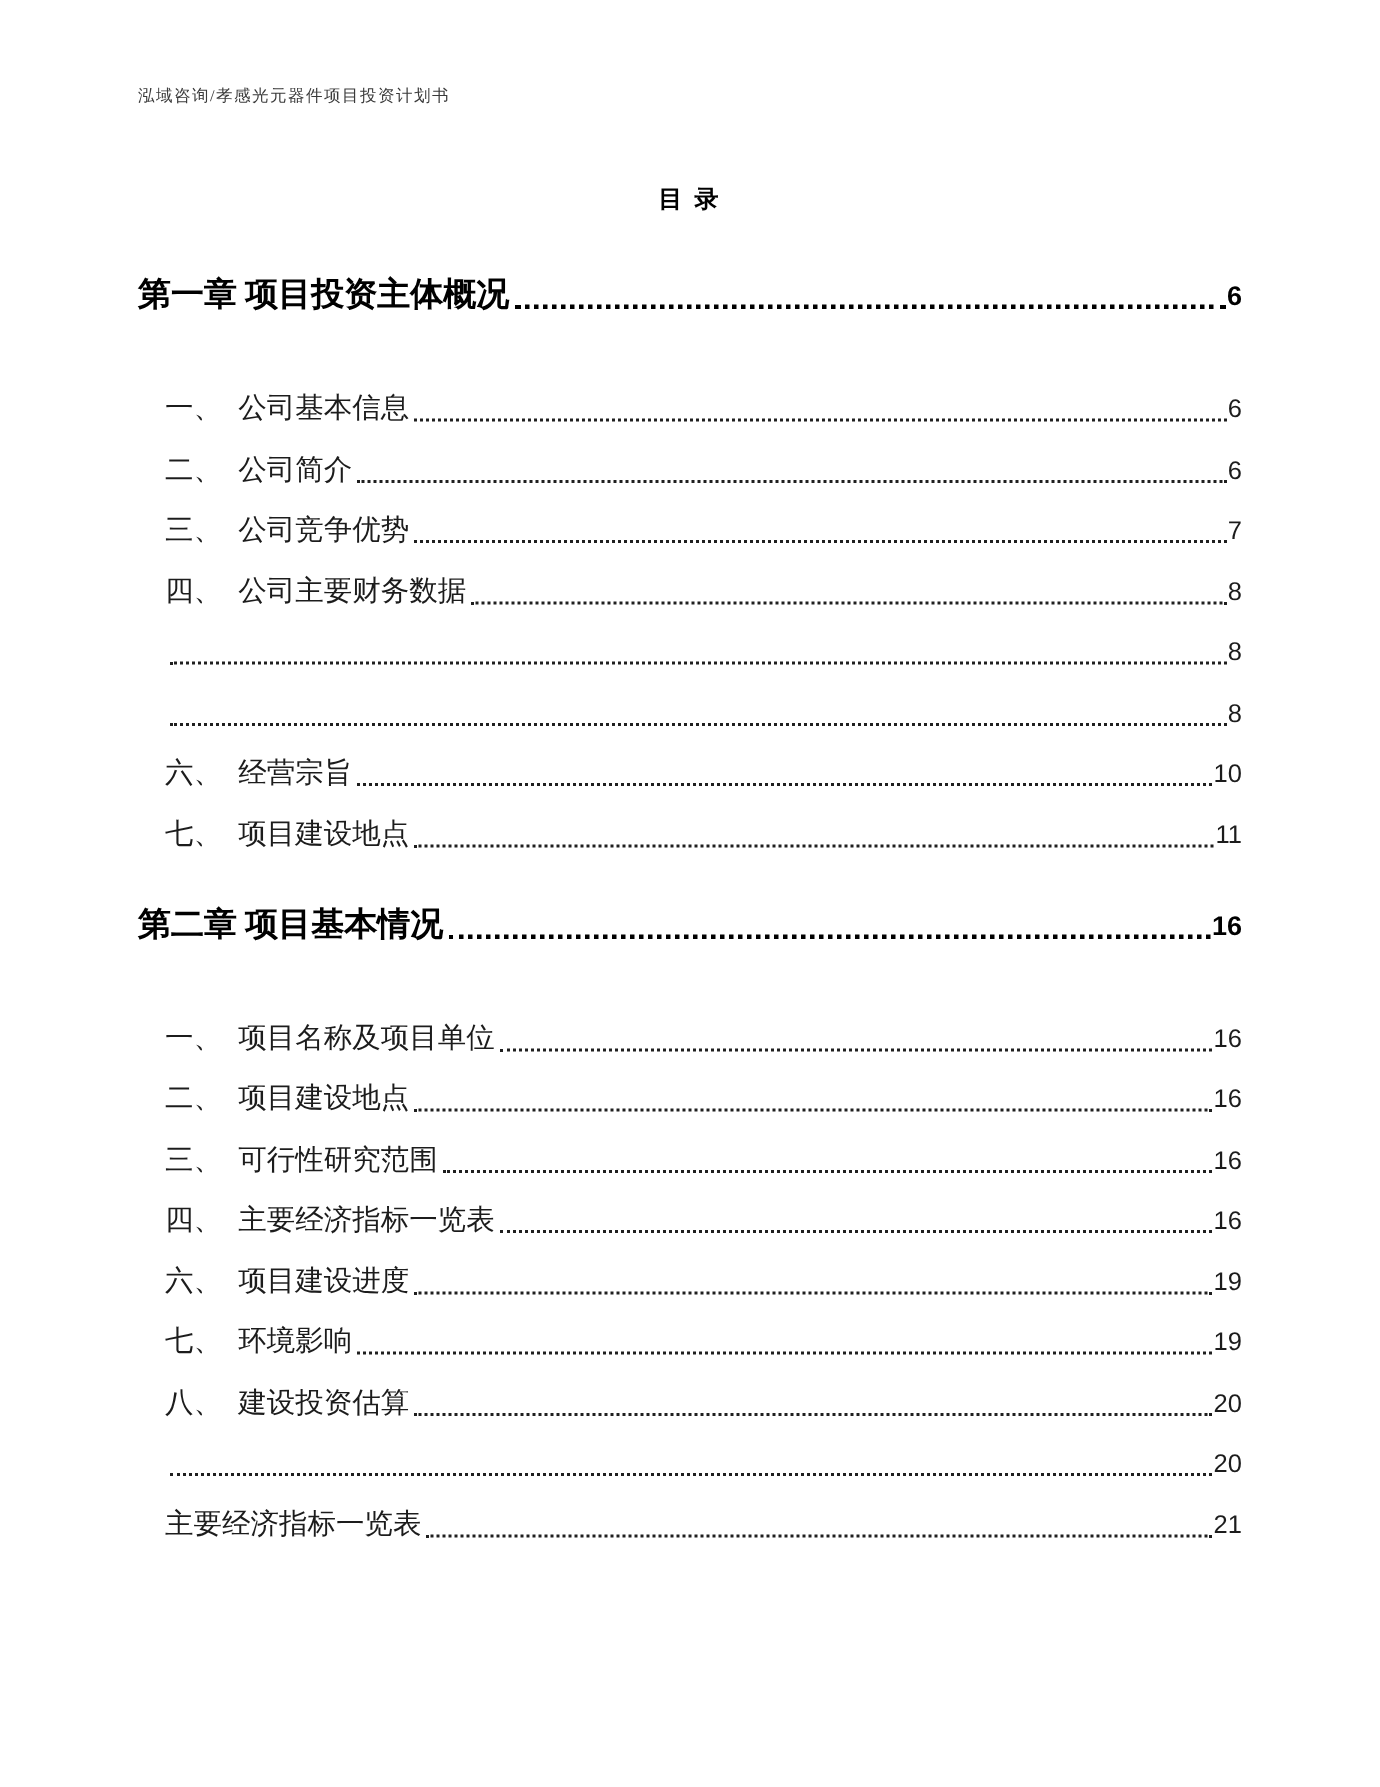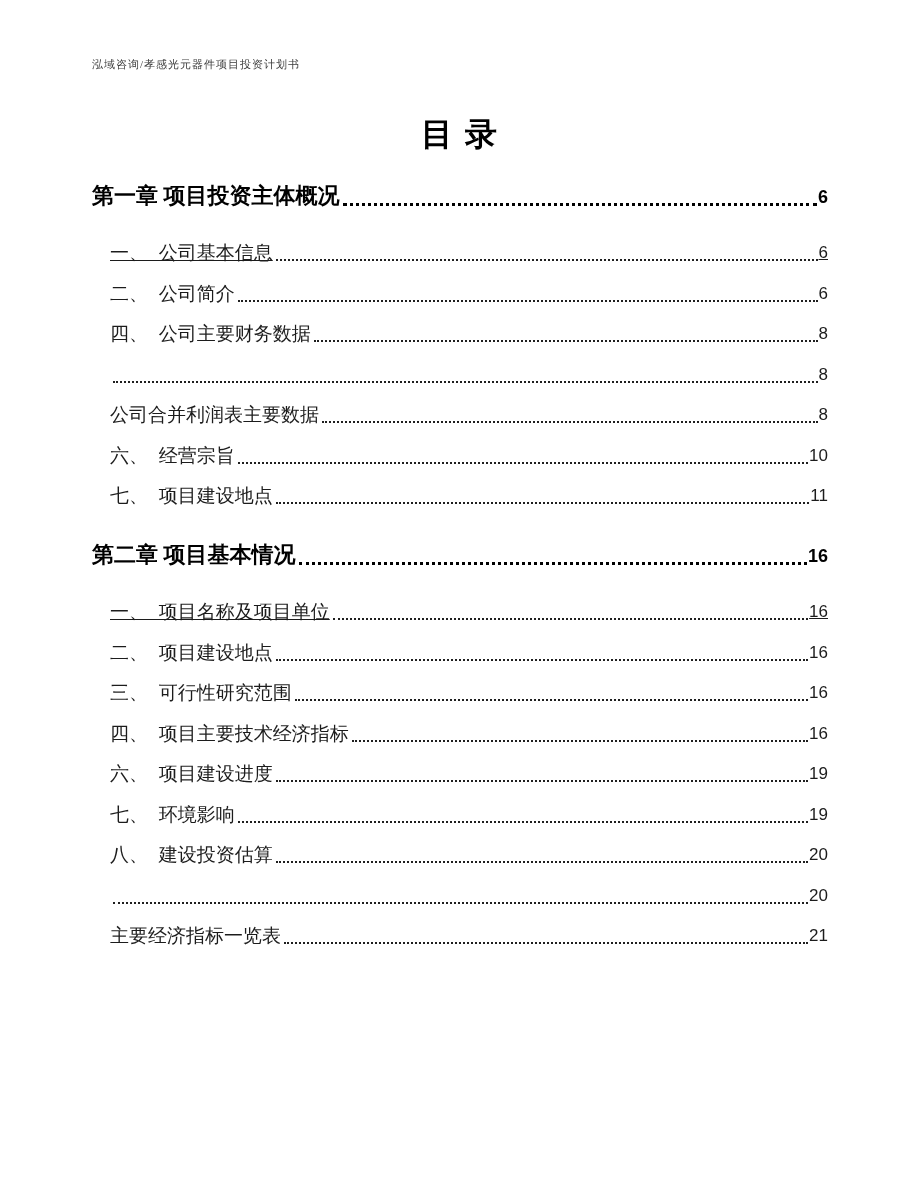--- a/index.html
+++ b/index.html
@@ -22,21 +22,21 @@
     margin: 53px 92px 0 92px;
     font-size: 11px;
     line-height: 22px;
     color: #3a3a3a;
     letter-spacing: 1px;
     white-space: nowrap;
   }
   .doc-title {
     margin-top: 45px;
     text-align: center;
-    font-size: 32px;
+    font-size: 16px;
     font-weight: 700;
     line-height: 28px;
     color: #000000;
     letter-spacing: 2px;
   }
   .toc {
     display: flex;
     flex-direction: column;
     margin: 0 92px;
   }
@@ -54,22 +54,21 @@
   }
   .toc-row.item {
     margin-top: 18.5px;
     font-size: 19px;
     font-weight: 400;
     line-height: 22px;
     color: #1c1c1c;
     padding-left: 18px;
   }
   .toc-row.item.after-chapter {
-    margin-top: 32px;
-    text-decoration: underline;
+    margin-top: 52px;
   }
   .toc-label {
     flex: 0 0 auto;
   }
   .toc-row.item .toc-label {
     word-spacing: 6px;
   }
   .toc-dots {
     flex: 1 1 auto;
     border-bottom: 2.5px dotted #1f1f1f;
@@ -110,30 +109,34 @@
     <span class="toc-label">一、 公司基本信息</span>
     <span class="toc-dots"></span>
     <span class="toc-page">6</span>
   </div>
       <div class="toc-row item">
     <span class="toc-label">二、 公司简介</span>
     <span class="toc-dots"></span>
     <span class="toc-page">6</span>
   </div>
       <div class="toc-row item">
+    <span class="toc-label">三、 公司竞争优势</span>
+    <span class="toc-dots"></span>
+    <span class="toc-page">7</span>
+  </div>
+      <div class="toc-row item">
     <span class="toc-label">四、 公司主要财务数据</span>
     <span class="toc-dots"></span>
     <span class="toc-page">8</span>
   </div>
       <div class="toc-row item">
     <span class="toc-dots"></span>
     <span class="toc-page">8</span>
   </div>
       <div class="toc-row item">
-    <span class="toc-label">公司合并利润表主要数据</span>
     <span class="toc-dots"></span>
     <span class="toc-page">8</span>
   </div>
       <div class="toc-row item">
     <span class="toc-label">六、 经营宗旨</span>
     <span class="toc-dots"></span>
     <span class="toc-page">10</span>
   </div>
       <div class="toc-row item">
     <span class="toc-label">七、 项目建设地点</span>
@@ -154,21 +157,21 @@
     <span class="toc-label">二、 项目建设地点</span>
     <span class="toc-dots"></span>
     <span class="toc-page">16</span>
   </div>
       <div class="toc-row item">
     <span class="toc-label">三、 可行性研究范围</span>
     <span class="toc-dots"></span>
     <span class="toc-page">16</span>
   </div>
       <div class="toc-row item">
-    <span class="toc-label">四、 项目主要技术经济指标</span>
+    <span class="toc-label">四、 主要经济指标一览表</span>
     <span class="toc-dots"></span>
     <span class="toc-page">16</span>
   </div>
       <div class="toc-row item">
     <span class="toc-label">六、 项目建设进度</span>
     <span class="toc-dots"></span>
     <span class="toc-page">19</span>
   </div>
       <div class="toc-row item">
     <span class="toc-label">七、 环境影响</span>

